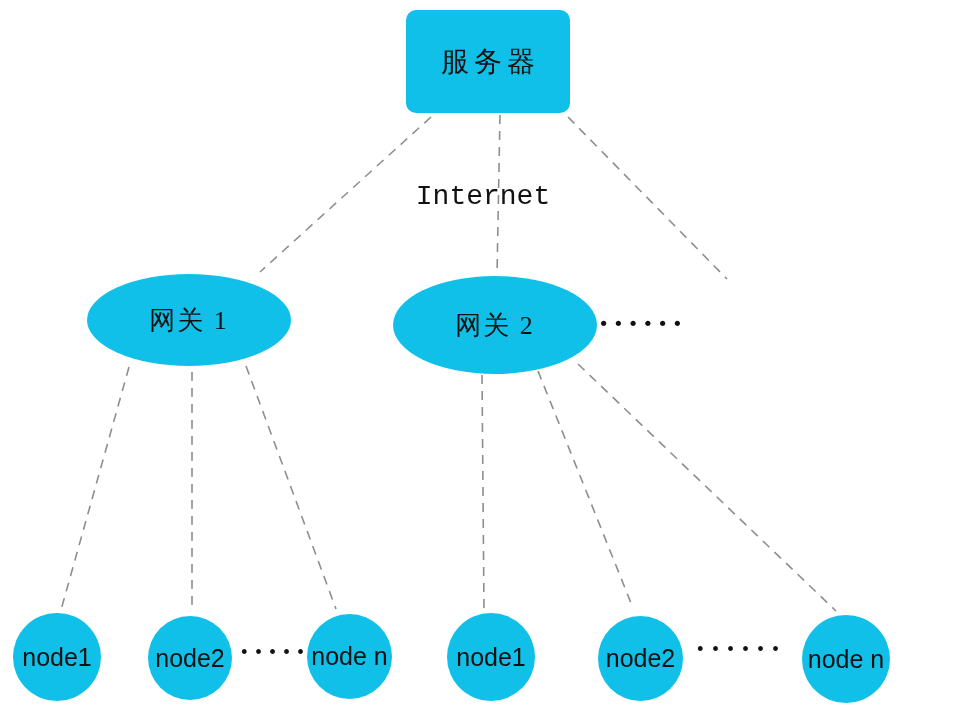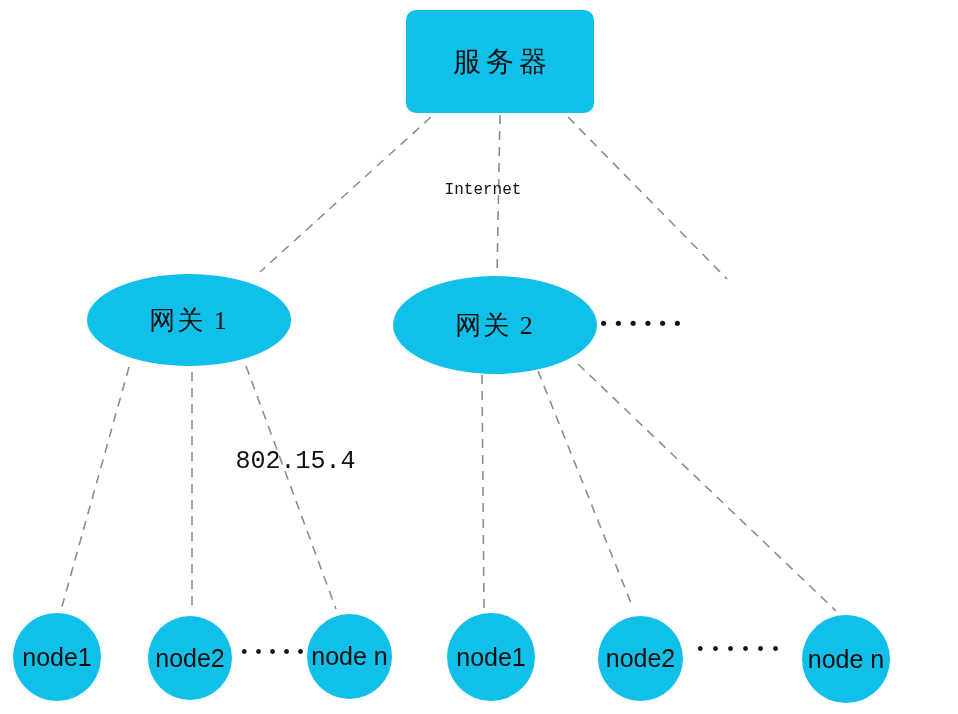--- a/index.html
+++ b/index.html
@@ -26,21 +26,21 @@
   .shape {
     position: absolute;
     background: #10c0e8;
     display: flex;
     align-items: center;
     justify-content: center;
     z-index: 2;
   }
   .server-box {
     left: 406px; top: 10px;
-    width: 188px; height: 103px;
+    width: 164px; height: 103px;
     border-radius: 10px;
   }
   .server-box .label {
     font-size: 28px;
     letter-spacing: 5px;
     padding-left: 5px; 
   }
   .ellipse { border-radius: 50%; }
   .gateway .label {
     font-size: 26px;
@@ -64,21 +64,21 @@
   .node-r1 { left: 447px; top: 613px; width: 88px; height: 88px; }
   .node-r2 { left: 598px; top: 616px; width: 85px; height: 85px; }
   .node-rn { left: 802px; top: 615px; width: 88px; height: 88px; }
   .floating-label {
     position: absolute;
     z-index: 3;
     text-align: center;
     font-family: "Liberation Mono", "DejaVu Sans Mono", monospace;
     white-space: nowrap;
   }
-  .internet-label { left: 403px; top: 181px; width: 160px; font-size: 16px; }
+  .internet-label { left: 403px; top: 181px; width: 160px; font-size: 28px; }
   .protocol-label { left: 228px; top: 447px; width: 135px; font-size: 25px; }
   .dots {
     position: absolute;
     z-index: 3;
     font-family: "DejaVu Serif", "Liberation Serif", serif;
     font-weight: bold;
     color: #111111;
     text-align: center;
     white-space: nowrap;
   }
@@ -111,21 +111,20 @@
 
   <div class="shape ellipse gateway gateway-1">
     <span class="label">网关 1</span>
   </div>
   <div class="shape ellipse gateway gateway-2">
     <span class="label">网关 2</span>
   </div>
 
   <div class="dots gateway-dots">......</div>
 
-  <div class="floating-label protocol-label">802.15.4</div>
 
   <div class="shape node node-l1">
     <span class="label">node1</span>
   </div>
   <div class="shape node node-l2">
     <span class="label">node2</span>
   </div>
   <div class="dots left-dots">.....</div>
   <div class="shape node node-ln">
     <span class="label">node n</span>

